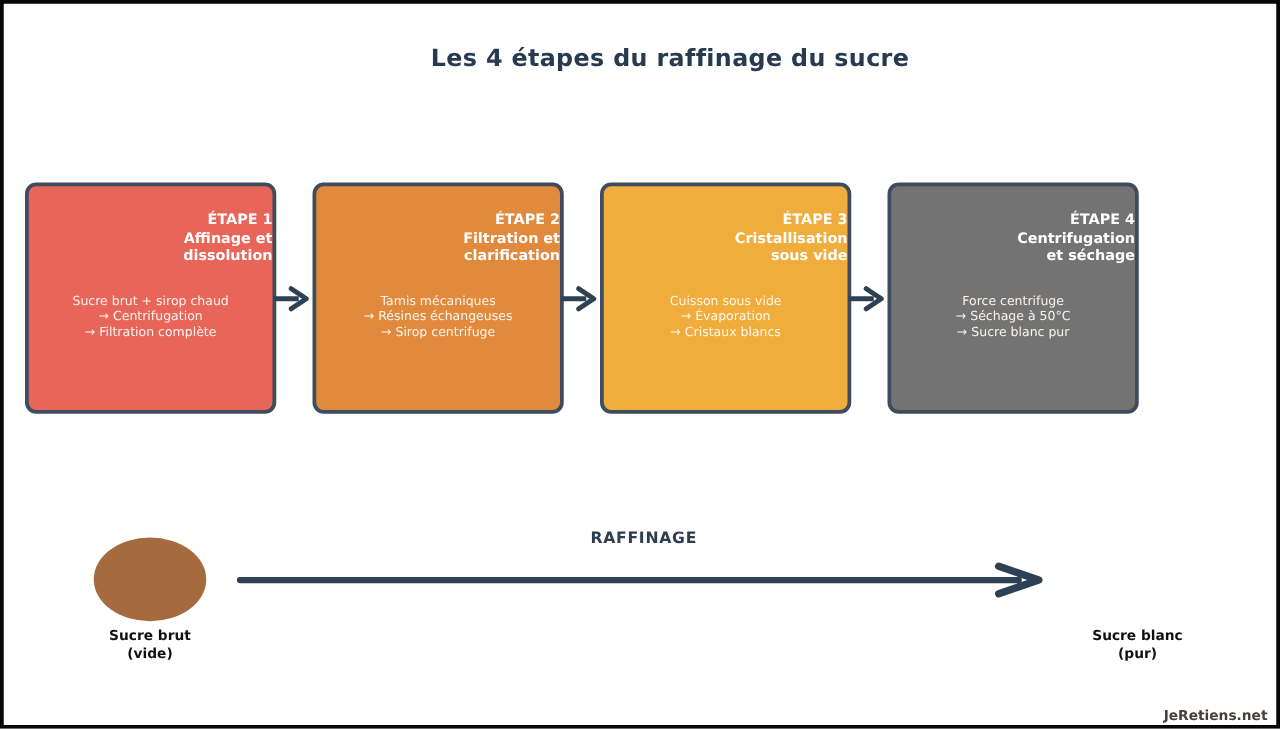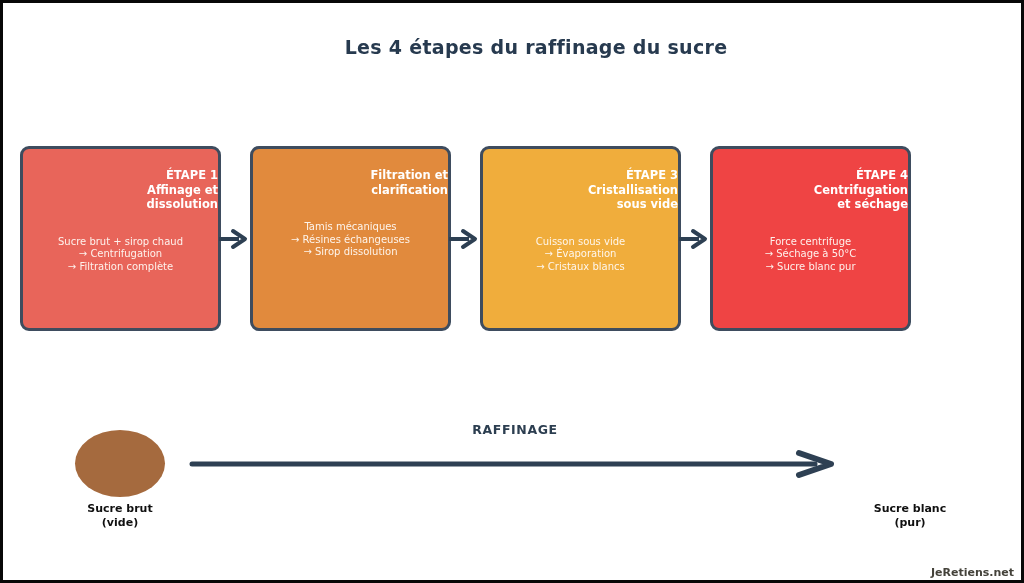--- a/index.html
+++ b/index.html
@@ -101,44 +101,45 @@
     </div>
     <div class="step-body">
       <div>Sucre brut + sirop chaud</div>
       <div>→ Centrifugation</div>
       <div>→ Filtration complète</div>
     </div>
   </div>
 
   <div class="step step-2" style="background-color: rgb(225, 138, 61);">
     <div class="step-title">
+      <div>ÉTAPE 2</div>
       <div>Filtration et</div>
       <div>clarification</div>
     </div>
     <div class="step-body">
       <div>Tamis mécaniques</div>
       <div>→ Résines échangeuses</div>
-      <div>→ Sirop dissolution</div>
+      <div>→ Sirop centrifuge</div>
     </div>
   </div>
 
   <div class="step step-3" style="background-color: rgb(240, 173, 60);">
     <div class="step-title">
       <div>ÉTAPE 3</div>
       <div>Cristallisation</div>
       <div>sous vide</div>
     </div>
     <div class="step-body">
       <div>Cuisson sous vide</div>
       <div>→ Évaporation</div>
       <div>→ Cristaux blancs</div>
     </div>
   </div>
 
-  <div class="step step-4" style="background-color: #ef4444;">
+  <div class="step step-4" style="background-color: #737373;">
     <div class="step-title">
       <div>ÉTAPE 4</div>
       <div>Centrifugation</div>
       <div>et séchage</div>
     </div>
     <div class="step-body">
       <div>Force centrifuge</div>
       <div>→ Séchage à 50°C</div>
       <div>→ Sucre blanc pur</div>
     </div>

